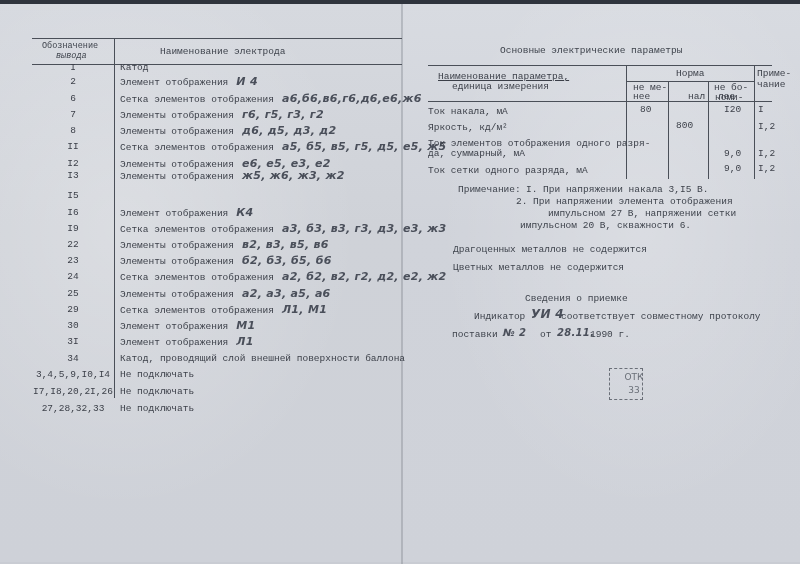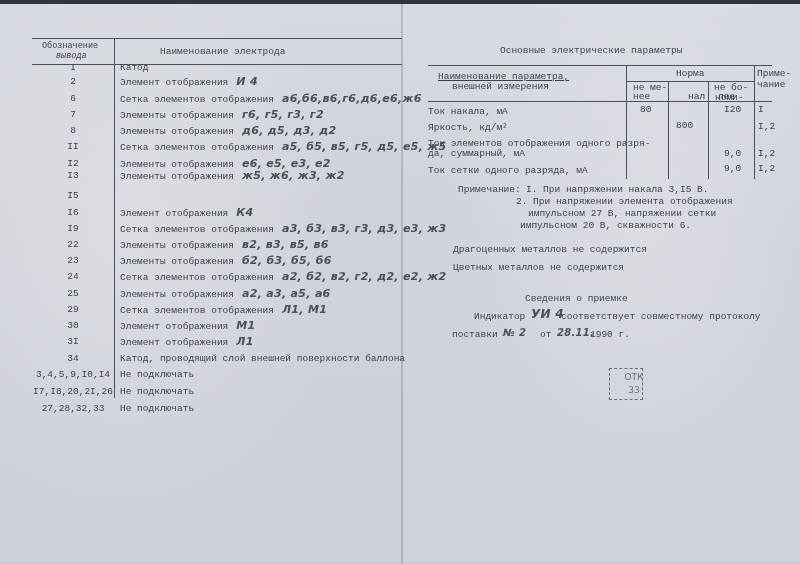--- a/index.html
+++ b/index.html
@@ -158,21 +158,21 @@
 <div class="rtable">
   <div class="hline" style="left:0;top:0;width:344px;"></div>
   <div class="hline" style="left:198px;top:16px;width:128px;"></div>
   <div class="hline" style="left:0;top:36px;width:344px;"></div>
   <div class="vline" style="left:198px;top:0;height:114px;"></div>
   <div class="vline" style="left:240px;top:16px;height:98px;"></div>
   <div class="vline" style="left:280px;top:16px;height:98px;"></div>
   <div class="vline" style="left:326px;top:0;height:114px;"></div>
 
   <div class="cell" style="left:10px;top:7px;text-decoration:underline;">Наименование параметра,</div>
-  <div class="cell" style="left:24px;top:17px;">внешней измерения</div>
+  <div class="cell" style="left:24px;top:17px;">единица измерения</div>
   <div class="cell" style="left:248px;top:4px;">Норма</div>
   <div class="cell" style="left:205px;top:18px;">не ме-</div>
   <div class="cell" style="left:205px;top:27px;">нее</div>
   <div class="cell" style="left:244px;top:28px;margin-left:43px;">номи-</div>
   <div class="cell" style="left:260px;top:27px;">нал</div>
   <div class="cell" style="left:286px;top:18px;">не бо-</div>
   <div class="cell" style="left:290px;top:27px;">лее</div>
   <div class="cell" style="left:329px;top:4px;">Приме-</div>
   <div class="cell" style="left:329px;top:15px;">чание</div>
 
@@ -191,21 +191,21 @@
   <div class="cell" style="left:330px;top:84px;">I,2</div>
 
   <div class="cell" style="left:0;top:101px;">Ток сетки одного разряда, мА</div>
   <div class="cell" style="left:296px;top:99px;">9,0</div>
   <div class="cell" style="left:330px;top:99px;">I,2</div>
 </div>
 
 <div class="t" style="left:458px;top:184px;">Примечание:</div>
 <div class="t" style="left:526px;top:184px;">I. При напряжении накала 3,I5 В.</div>
 <div class="t" style="left:516px;top:196px;">2. При напряжении элемента отображения</div>
-<div class="t" style="left:528px;top:208px;">импульсном  27 В, напряжении сетки</div>
+<div class="t" style="left:548px;top:208px;">импульсном  27 В, напряжении сетки</div>
 <div class="t" style="left:520px;top:220px;">импульсном 20 В, скважности 6.</div>
 
 <div class="t" style="left:453px;top:244px;">Драгоценных металлов не содержится</div>
 <div class="t" style="left:453px;top:262px;">Цветных  металлов   не  содержится</div>
 
 <div class="t" style="left:525px;top:293px;">Сведения  о  приемке</div>
 <div class="t" style="left:474px;top:311px;">Индикатор</div>
 <div class="t hw" style="left:531px;top:309px;font-size:12px;">УИ 4</div>
 <div class="t" style="left:561px;top:311px;">соответствует совместному протоколу</div>
 <div class="t" style="left:452px;top:329px;">поставки</div>

